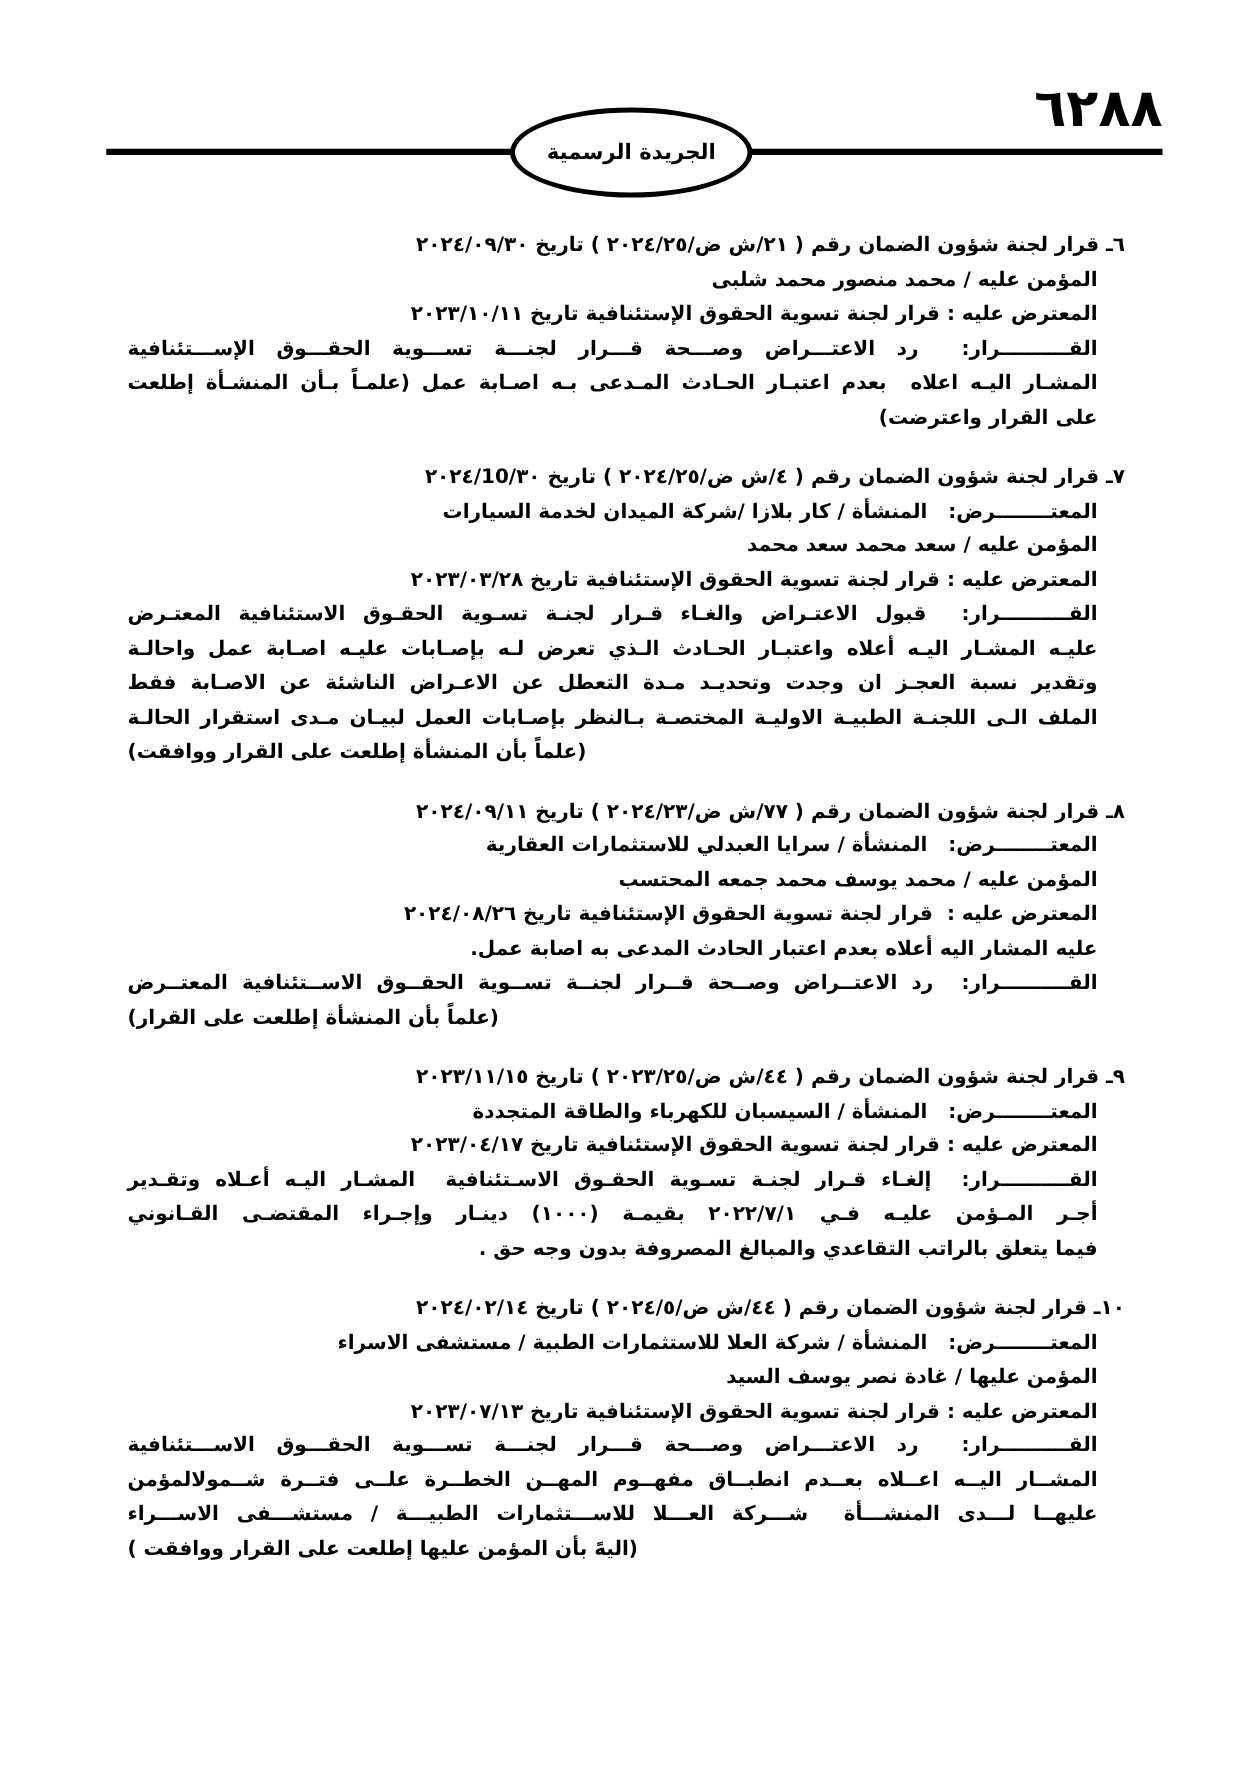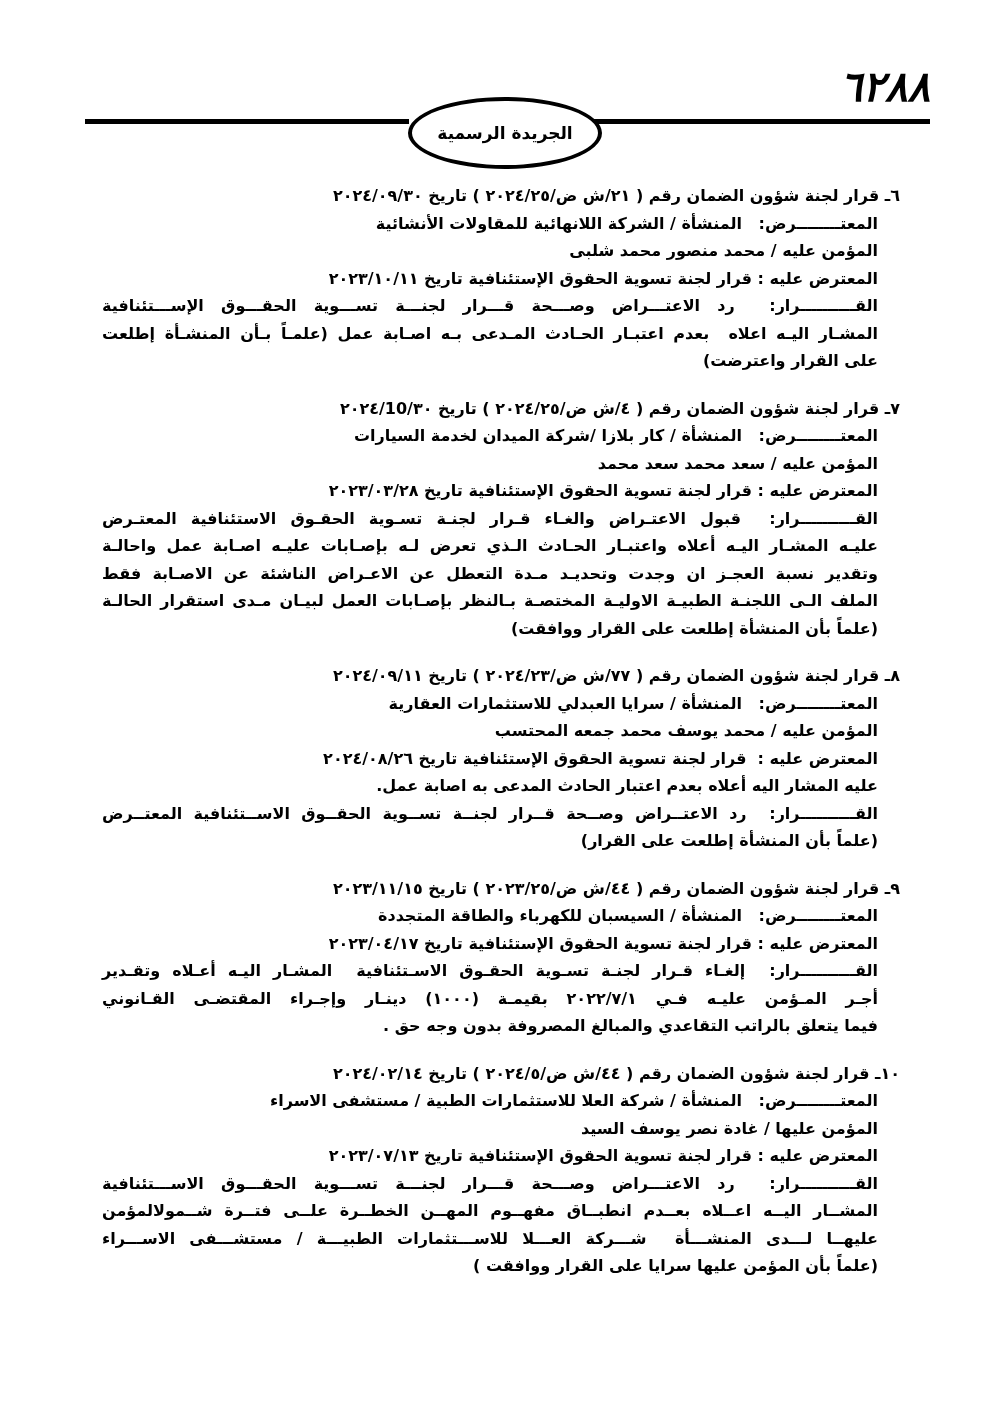--- a/index.html
+++ b/index.html
@@ -8,62 +8,61 @@
     background:#ffffff;
     font-family:"DejaVu Sans",sans-serif;
     font-weight:bold;
     color:#000;
     position:relative;
     overflow:hidden;
   }
   
   .page-number{
     position:absolute;top:62px;right:70px;
-    font-size:42px;font-weight:bold;letter-spacing:2px;font-style:italic;
+    font-size:42px;font-weight:bold;letter-spacing:2px;
   }
   .rule{
     position:absolute;top:119px;height:5px;background:#000;
   }
   .rule.left{left:85px;width:324px;}
   .rule.right{left:594px;width:336px;}
   .gazette-ellipse{
-    position:absolute;top:97px;left:408px;
+    position:absolute;top:86px;left:408px;
     width:186px;height:64px;
     border:4px solid #000;border-radius:50%;
     background:#fff;
     display:flex;align-items:center;justify-content:center;
   }
   .gazette-ellipse span{
     font-size:17px;font-weight:bold;
   }
   
   .decisions{
     position:absolute;top:182px;right:100px;left:102px;
     font-size:16px;line-height:27.5px;
   }
   .decision{padding-right:22px;margin-bottom:20px;}
   .line{text-align:right;white-space:normal;}
   .line.title{margin-right:-22px;}
   .line.justify{text-align:justify;text-align-last:justify;}
-  .line.center{text-align:right;}
+  .line.center{text-align:left;}
 </style>
 </head>
 <body>
 
 <div class="page-number">٦٢٨٨</div>
 <div class="rule left"></div>
 <div class="rule right"></div>
 <div class="gazette-ellipse">
   <span>الجريدة الرسمية</span>
 </div>
 
 <div class="decisions">
     <div class="decision">
       <div class="line title">٦ـ قرار لجنة شؤون الضمان رقم ( ٢١/ش ض/٢٠٢٤/٢٥ ) تاريخ ٢٠٢٤/٠٩/٣٠</div>
-      <div class="line field">المعتــــــــرض:&nbsp;&nbsp; المنشأة / الشركة اللانهائية للمقاولات الأنشائية</div>
       <div class="line field">المؤمن عليه / محمد منصور محمد شلبى</div>
       <div class="line field">المعترض عليه : قرار لجنة تسوية الحقوق الإستئنافية تاريخ ٢٠٢٣/١٠/١١</div>
       <div class="line justify">القــــــــــرار:&nbsp; رد الاعتـــراض وصـــحة قـــرار لجنـــة تســـوية الحقـــوق الإســـتئنافية</div>
       <div class="line justify">المشـار اليـه اعلاه&nbsp; بعدم اعتبـار الحـادث المـدعى بـه اصـابة عمل (علمـاً بـأن المنشـأة إطلعت</div>
       <div class="line field">على القرار واعترضت)</div>
     </div>
     <div class="decision">
       <div class="line title">٧ـ قرار لجنة شؤون الضمان رقم ( ٤/ش ض/٢٠٢٤/٢٥ ) تاريخ ٢٠٢٤/10/٣٠</div>
       <div class="line field">المعتــــــــرض:&nbsp;&nbsp; المنشأة / كار بلازا /شركة الميدان لخدمة السيارات</div>
       <div class="line field">المؤمن عليه / سعد محمد سعد محمد</div>
@@ -92,15 +91,15 @@
       <div class="line field">فيما يتعلق بالراتب التقاعدي والمبالغ المصروفة بدون وجه حق .</div>
     </div>
     <div class="decision">
       <div class="line title">١٠ـ قرار لجنة شؤون الضمان رقم ( ٤٤/ش ض/٢٠٢٤/٥ ) تاريخ ٢٠٢٤/٠٢/١٤</div>
       <div class="line field">المعتــــــــرض:&nbsp;&nbsp; المنشأة / شركة العلا للاستثمارات الطبية / مستشفى الاسراء</div>
       <div class="line field">المؤمن عليها / غادة نصر يوسف السيد</div>
       <div class="line field">المعترض عليه : قرار لجنة تسوية الحقوق الإستئنافية تاريخ ٢٠٢٣/٠٧/١٣</div>
       <div class="line justify">القــــــــــرار:&nbsp; رد الاعتـــراض وصـــحة قـــرار لجنـــة تســـوية الحقـــوق الاســـتئنافية</div>
       <div class="line justify">المشــار اليــه اعــلاه بعــدم انطبــاق مفهــوم المهــن الخطــرة علــى فتــرة شــمولالمؤمن</div>
       <div class="line justify">عليهــا لـــدى المنشـــأة&nbsp; شـــركة العـــلا للاســـتثمارات الطبيـــة / مستشـــفى الاســـراء</div>
-      <div class="line center">(علماً بأن المؤمن عليها سرايا على القرار ووافقت )</div>
+      <div class="line center">(اليهً بأن المؤمن عليها إطلعت على القرار ووافقت )</div>
     </div>
   </div>
 
 </body></html>

